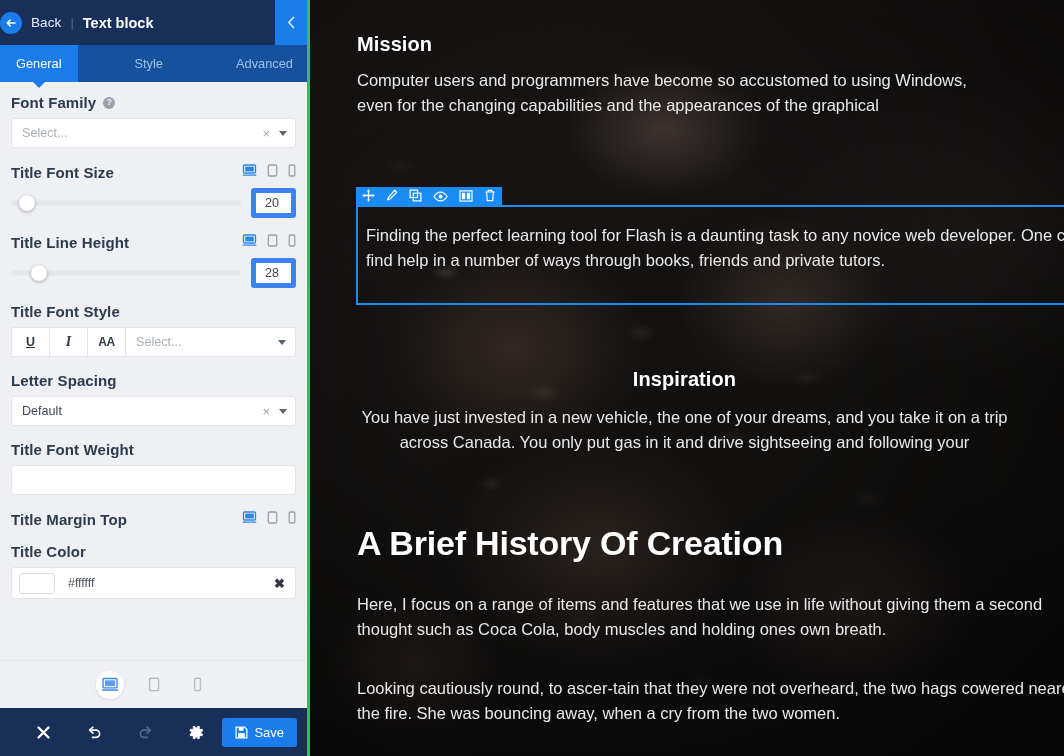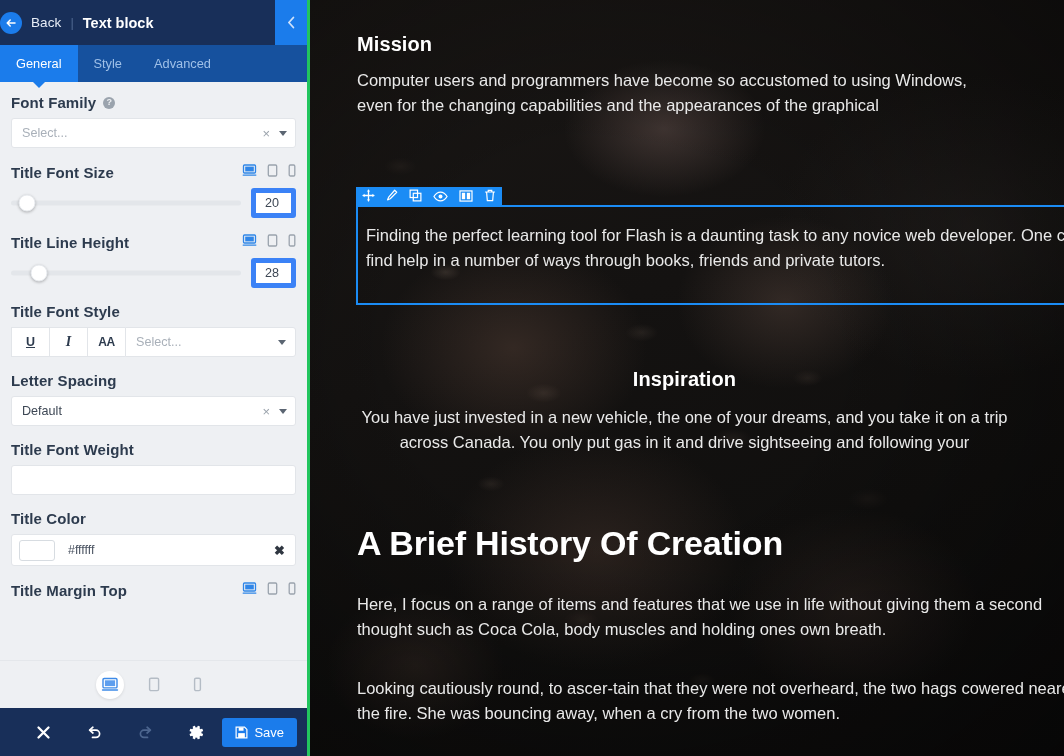--- a/index.html
+++ b/index.html
@@ -56,21 +56,21 @@
     width: 32px; height: 45px;
     background: #1b7ceb;
     display: flex; align-items: center; justify-content: center;
     color: #cfe2fb; font-size: 13px;
   }
 
   
   #tabs {
     height: 37px; background: #16519e;
     display: flex; align-items: stretch;
-    flex: 0 0 37px; position: relative;
+    flex: 0 0 37px; position: relative; gap: 41px;
   }
   .tab {
     display: flex; align-items: center;
     padding: 0 16px;
     font-size: 12.8px; color: #9fc0e8;
     position: relative;
   }
   .tab.active {
     background: #1b7ceb; color: #ffffff;
   }
@@ -436,51 +436,51 @@
 
       <div class="field">
         <div class="field-label-row">
           <span class="field-label">Title Font Weight</span>
         </div>
         <div class="plain-input"></div>
       </div>
 
       <div class="field">
         <div class="field-label-row">
+          <span class="field-label">Title Margin Top</span>
+          <span class="dev-group">
+            <span class="dev-ic">
+              <svg width="15" height="13" viewBox="0 0 15 13">
+                  <rect x="1.5" y="1" width="12" height="8" rx="1" fill="none" stroke="#2f86e8" stroke-width="1.3"></rect>
+                  <rect x="3.2" y="2.6" width="8.6" height="4.8" fill="#2f86e8"></rect>
+                  <rect x="0.5" y="10.4" width="14" height="1.4" rx=".7" fill="#2f86e8"></rect>
+                </svg>
+            </span>
+            <span class="dev-ic">
+              <svg width="11" height="13" viewBox="0 0 11 13">
+                  <rect x="1.3" y="1" width="8.4" height="11" rx="1.2" fill="none" stroke="#9aa3ad" stroke-width="1.3"></rect>
+                </svg>
+            </span>
+            <span class="dev-ic">
+              <svg width="8" height="13" viewBox="0 0 8 13">
+                  <rect x="1.2" y="1" width="5.6" height="11" rx="1.2" fill="none" stroke="#9aa3ad" stroke-width="1.3"></rect>
+                </svg>
+            </span>
+          </span>
+        </div>
+      </div>
+
+      <div class="field">
+        <div class="field-label-row">
           <span class="field-label">Title Color</span>
         </div>
         <div class="color-row">
           <div class="swatch"></div>
           <span class="color-text">#ffffff</span>
           <span class="color-x">✖</span>
-        </div>
-      </div>
-
-      <div class="field">
-        <div class="field-label-row">
-          <span class="field-label">Title Margin Top</span>
-          <span class="dev-group">
-            <span class="dev-ic">
-              <svg width="15" height="13" viewBox="0 0 15 13">
-                  <rect x="1.5" y="1" width="12" height="8" rx="1" fill="none" stroke="#2f86e8" stroke-width="1.3"></rect>
-                  <rect x="3.2" y="2.6" width="8.6" height="4.8" fill="#2f86e8"></rect>
-                  <rect x="0.5" y="10.4" width="14" height="1.4" rx=".7" fill="#2f86e8"></rect>
-                </svg>
-            </span>
-            <span class="dev-ic">
-              <svg width="11" height="13" viewBox="0 0 11 13">
-                  <rect x="1.3" y="1" width="8.4" height="11" rx="1.2" fill="none" stroke="#9aa3ad" stroke-width="1.3"></rect>
-                </svg>
-            </span>
-            <span class="dev-ic">
-              <svg width="8" height="13" viewBox="0 0 8 13">
-                  <rect x="1.2" y="1" width="5.6" height="11" rx="1.2" fill="none" stroke="#9aa3ad" stroke-width="1.3"></rect>
-                </svg>
-            </span>
-          </span>
         </div>
       </div>
 
     </div>
 
     <div id="dev-strip">
       <div class="dev-pill on">
         <svg width="18" height="15" viewBox="0 0 18 15">
             <rect x="2" y="1.5" width="14" height="9.4" rx="1.2" fill="none" stroke="#3d8ae8" stroke-width="1.4"></rect>
             <rect x="3.9" y="3.3" width="10.2" height="5.8" fill="#5d9eee"></rect>

